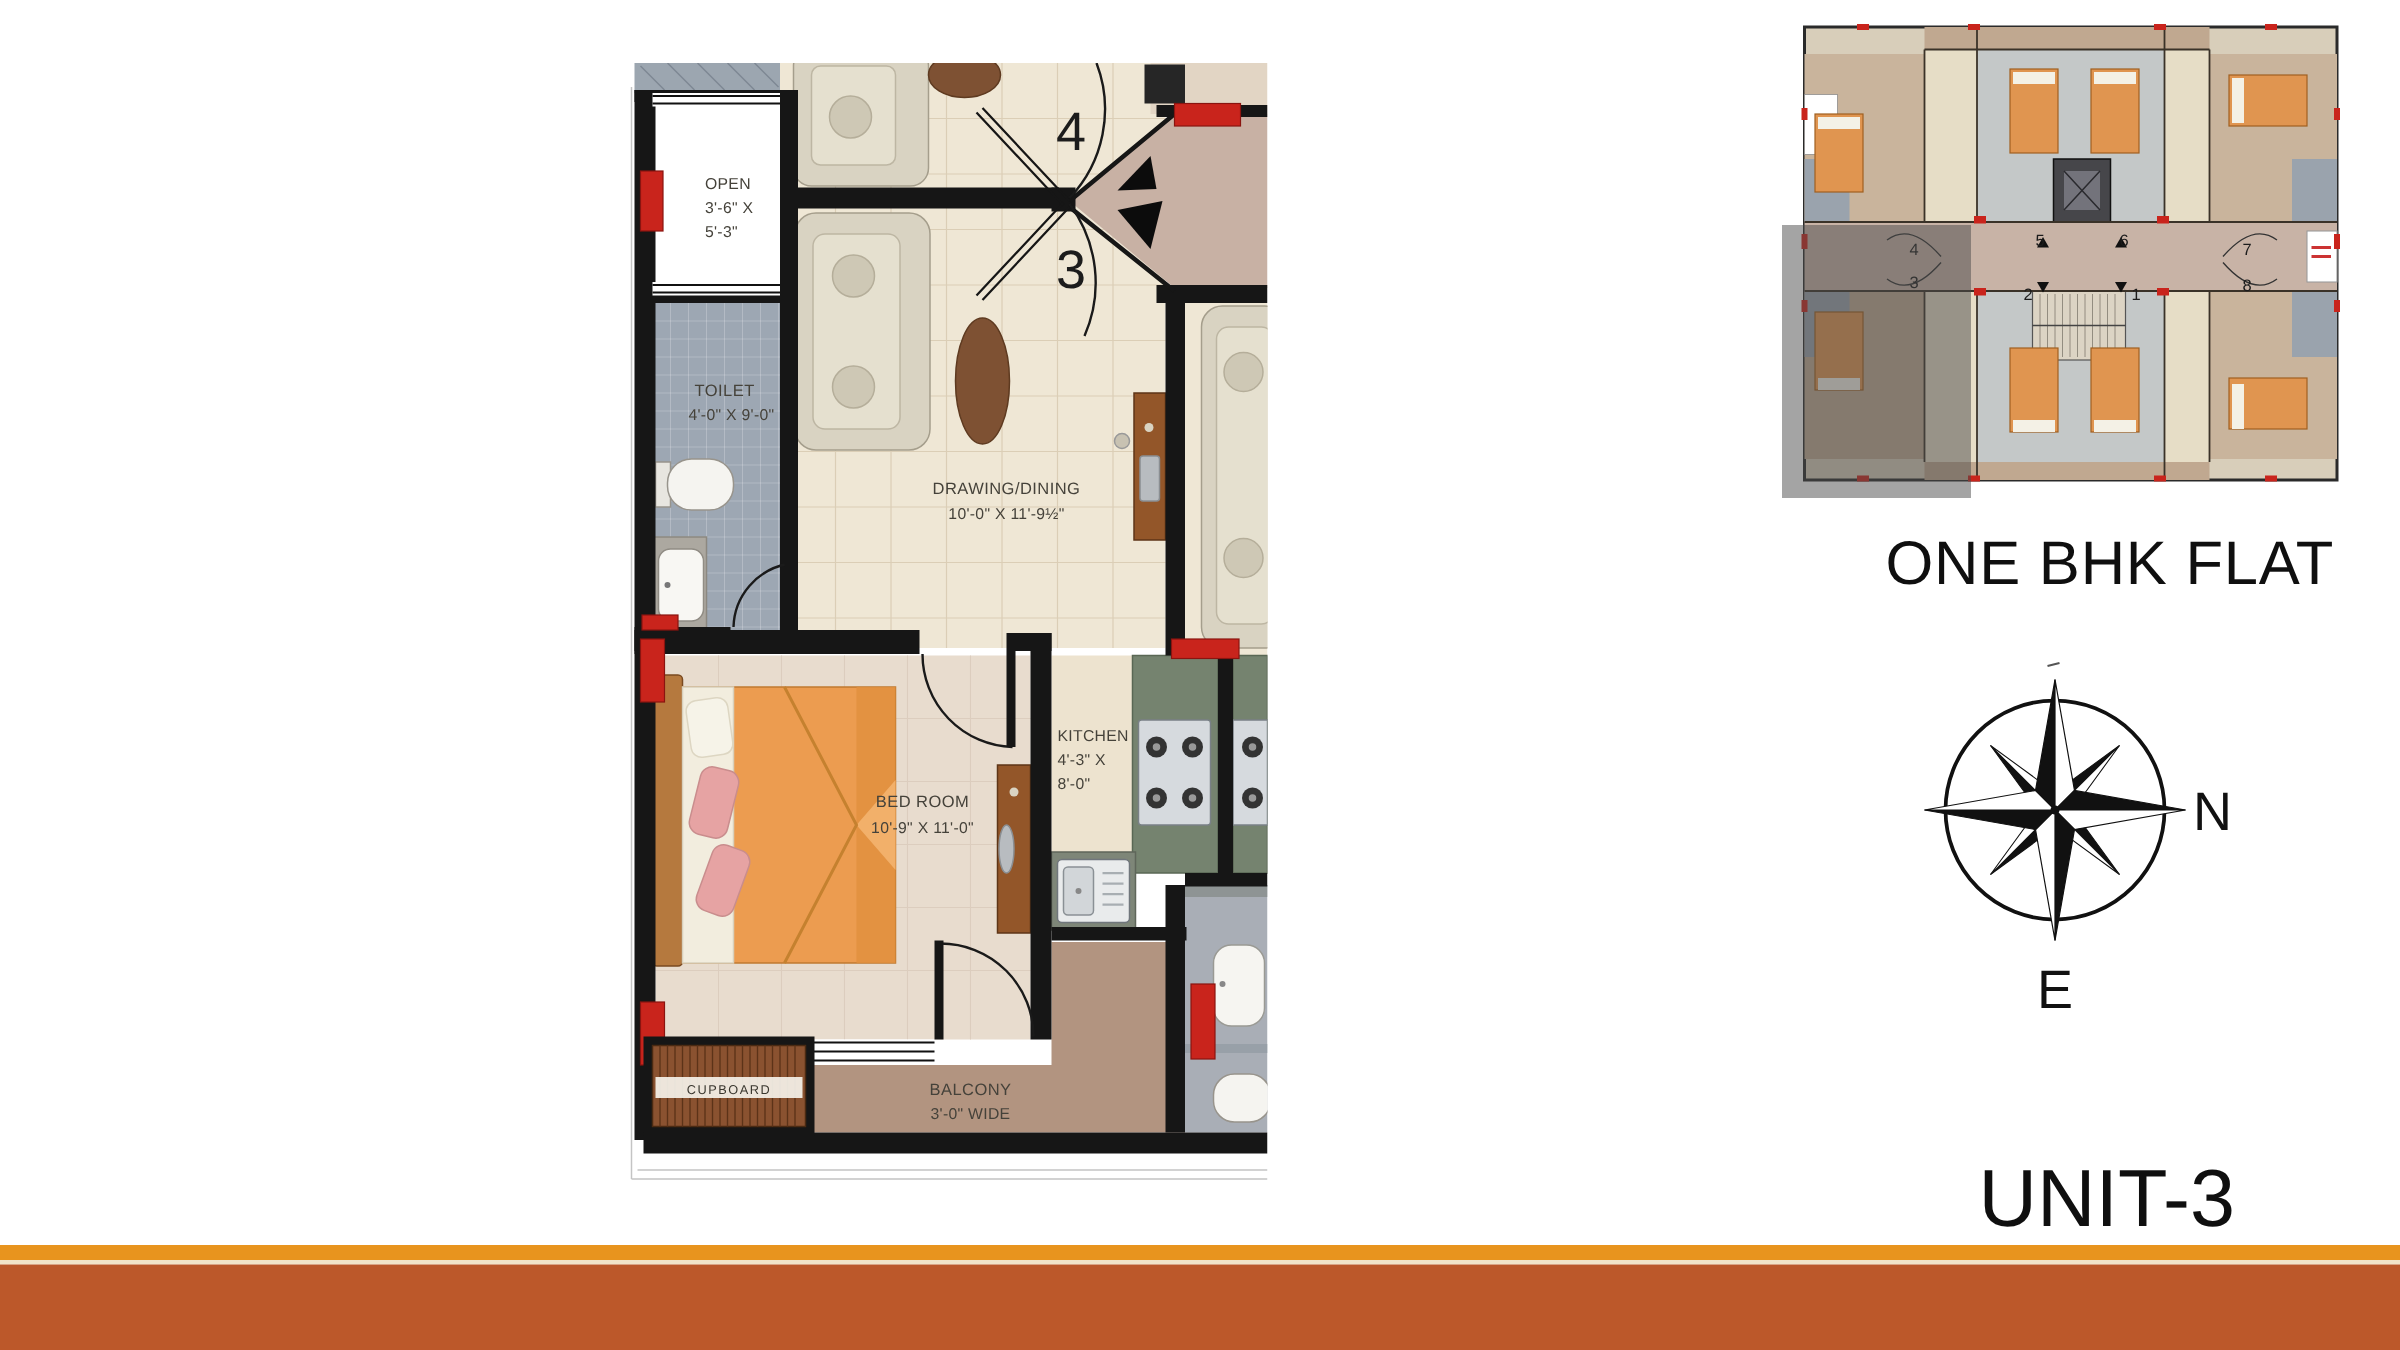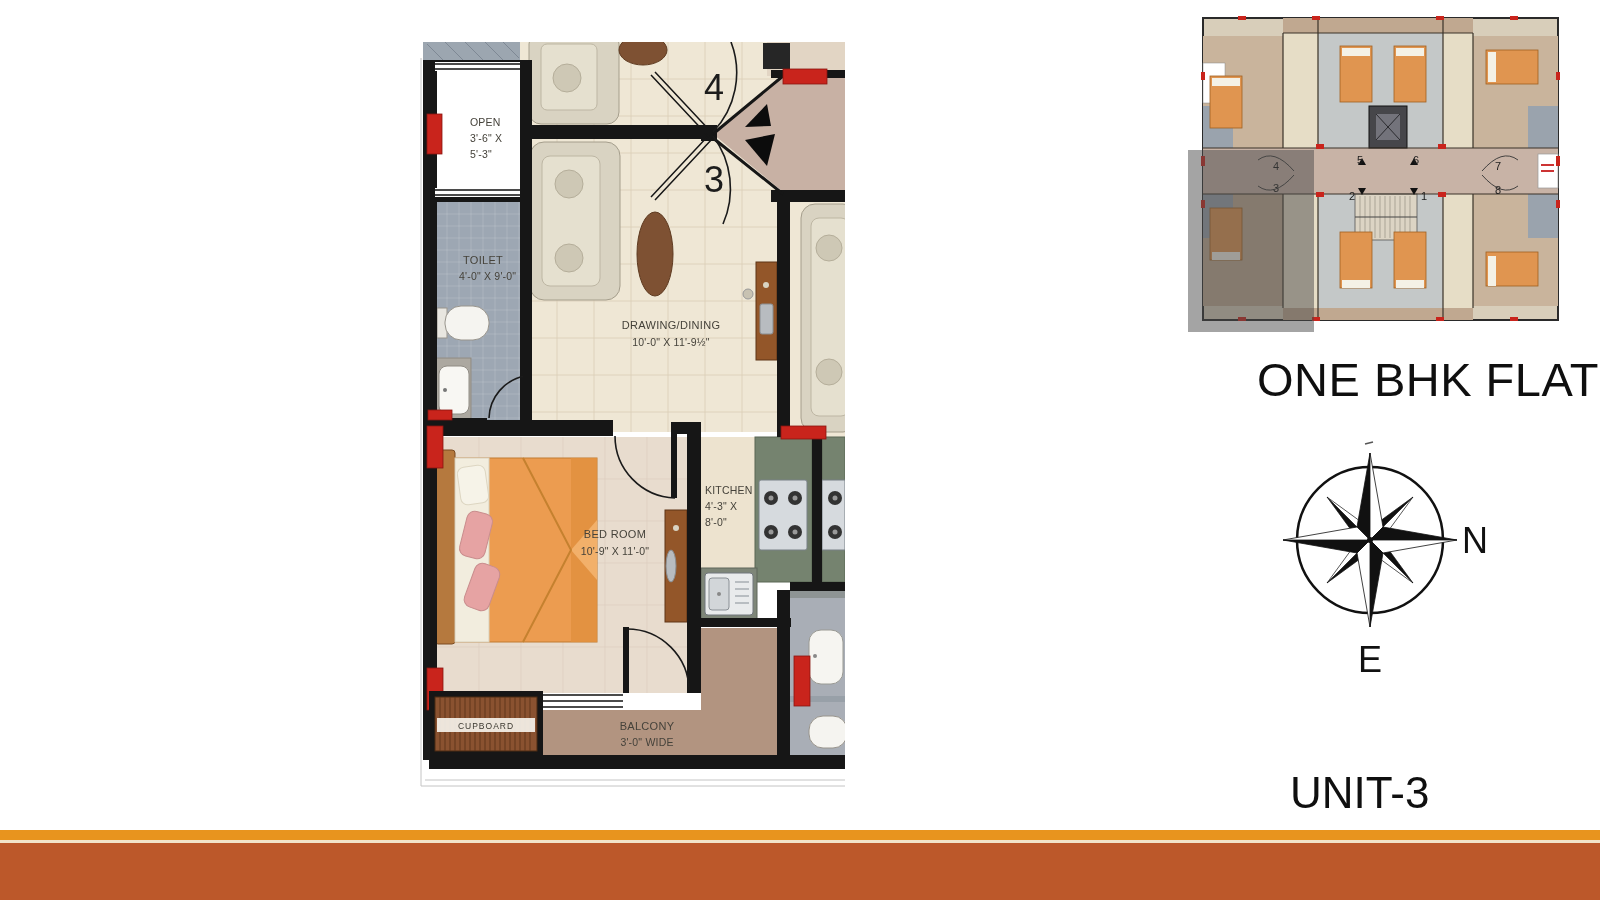--- a/index.html
+++ b/index.html
@@ -6,23 +6,23 @@
   body{width:1600px;height:900px;background:#ffffff;overflow:hidden;position:relative;
        font-family:"Liberation Sans",sans-serif;}
   .abs{position:absolute;}
   svg text{font-family:"Liberation Sans",sans-serif;}
   .lbl{fill:#45423a;font-size:11px;letter-spacing:.3px;}
   .lbl10{fill:#45423a;font-size:10.5px;letter-spacing:.2px;}
   .lbl9{fill:#3a372f;font-size:8.5px;letter-spacing:1px;}
   .doornum{fill:#1c1c1c;font-size:36px;}
   .kpnum{fill:#1c1c1c;font-size:11px;}
   #main-title{left:1257px;top:352px;width:262px;text-align:center;
-      font-size:47px;color:#0f0f0f;letter-spacing:.5px;white-space:nowrap;}
-  #unit-label{left:1290px;top:768px;width:200px;text-align:left;
-      font-size:44px;color:#0f0f0f;white-space:nowrap;}
+      font-size:41px;color:#0f0f0f;letter-spacing:.5px;white-space:nowrap;}
+  #unit-label{left:1290px;top:768px;width:200px;text-align:right;
+      font-size:54px;color:#0f0f0f;white-space:nowrap;}
   #bar-thin{left:0;top:830px;width:1600px;height:10px;background:#E8941E;}
   #bar-gap{left:0;top:840px;width:1600px;height:3px;background:#F2E3C8;}
   #bar-main{left:0;top:843px;width:1600px;height:57px;background:#BC582A;}
   #compass-n{font-size:36px;fill:#111;}
 </style>
 </head>
 <body>
 
 <svg class="abs" style="left:415px;top:42px;" width="430" height="750" viewBox="0 0 430 750">
 

